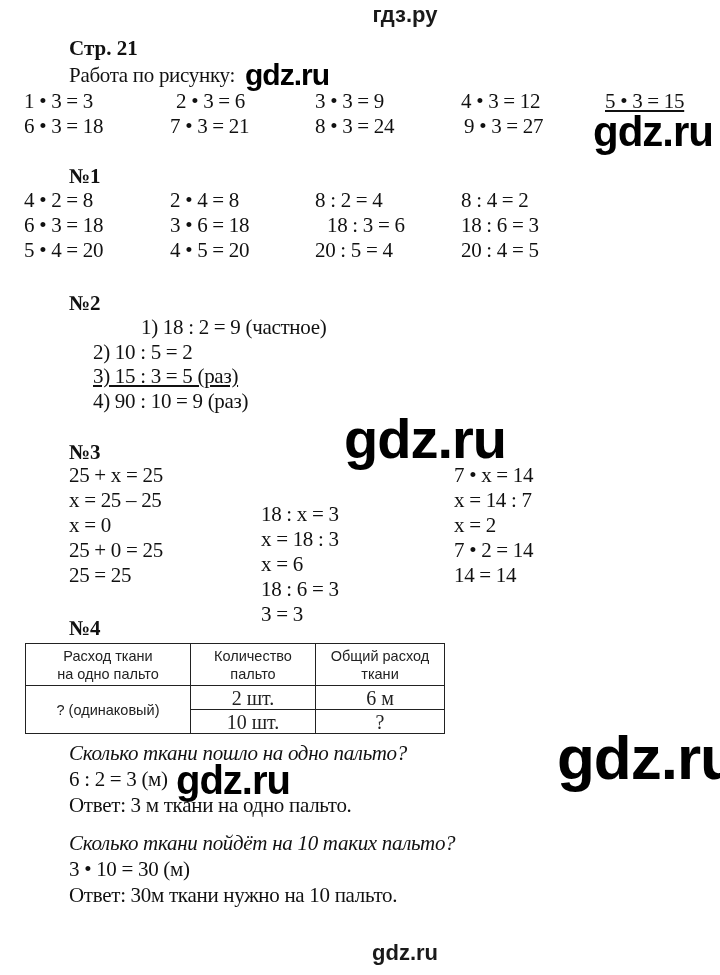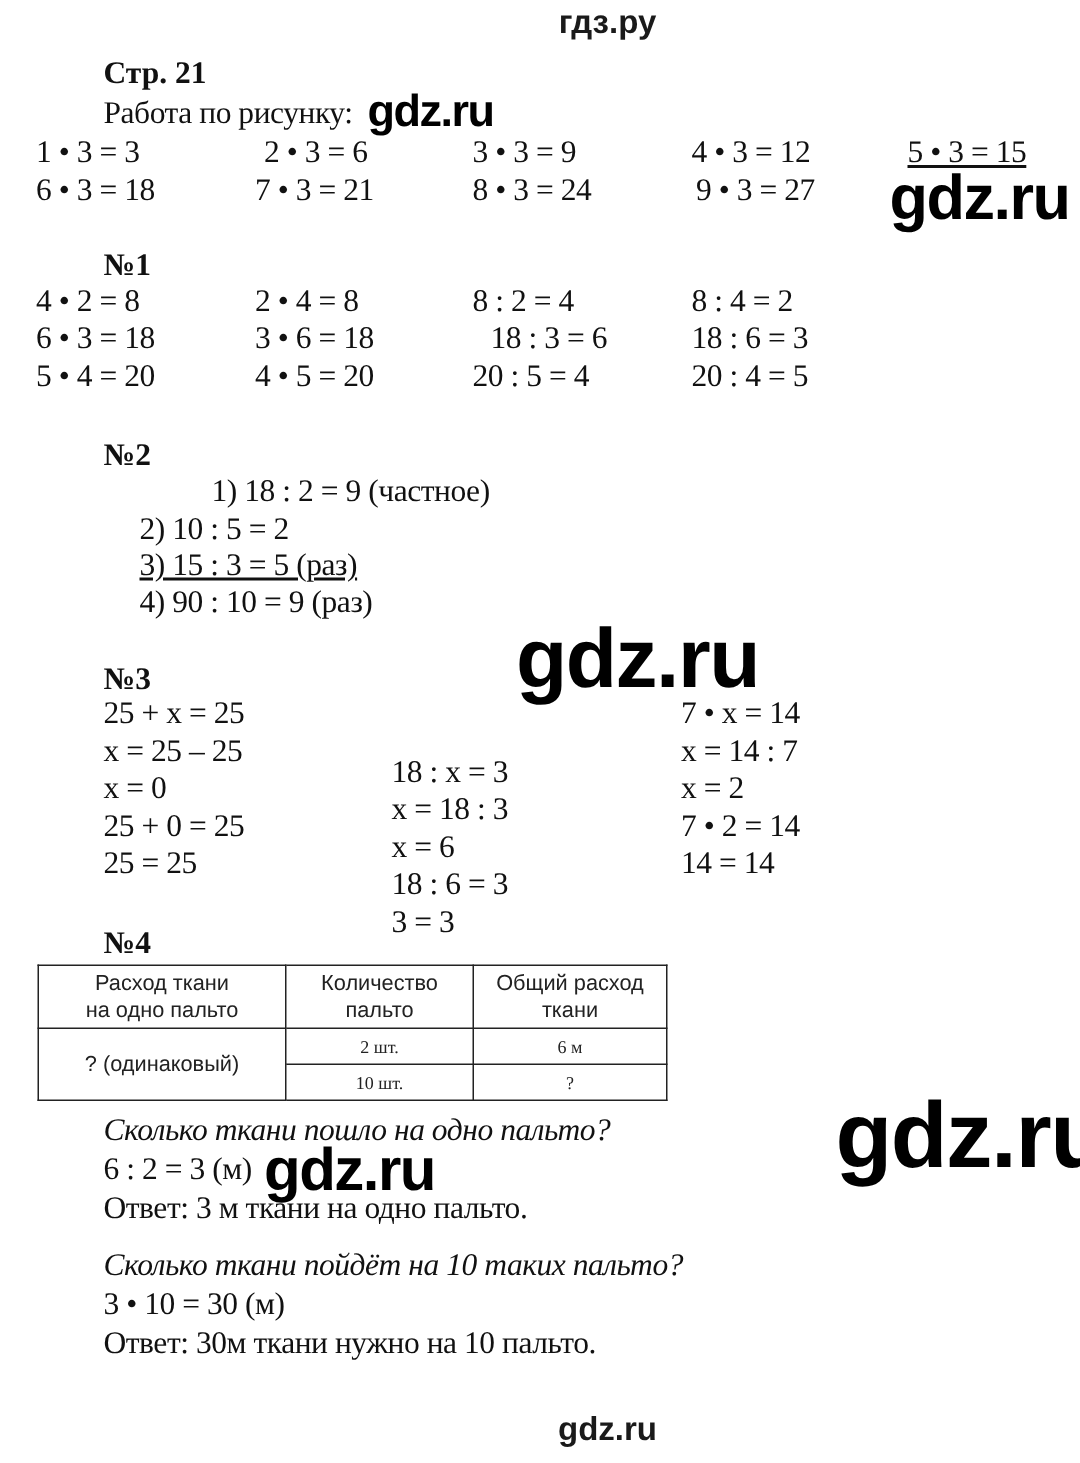--- a/index.html
+++ b/index.html
@@ -69,21 +69,21 @@
       table-layout: fixed;
     }
     .fabric-table td {
       border: 1.5px solid #222;
       text-align: center;
       padding: 0;
       line-height: 18px;
     }
     .fabric-table .hdr td { height: 41px; }
     .fabric-table .r1 td, .fabric-table .r2 td { height: 23px; }
-    .fabric-table .val { font-family: "Liberation Serif", serif; font-size: 12px; }
+    .fabric-table .val { font-family: "Liberation Serif", serif; font-size: 20px; }
   </style>
 </head>
 <body>
 
 <div class="abs site-header">гдз.ру</div>
 
 <div class="abs page-title">Стр. 21</div>
 
 <div class="abs line" style="left:24px; top:63px;">Работа по рисунку:</div>
 <div class="abs wm" style="left:200px; top:60px; font-size:30px;">gdz.ru</div>

